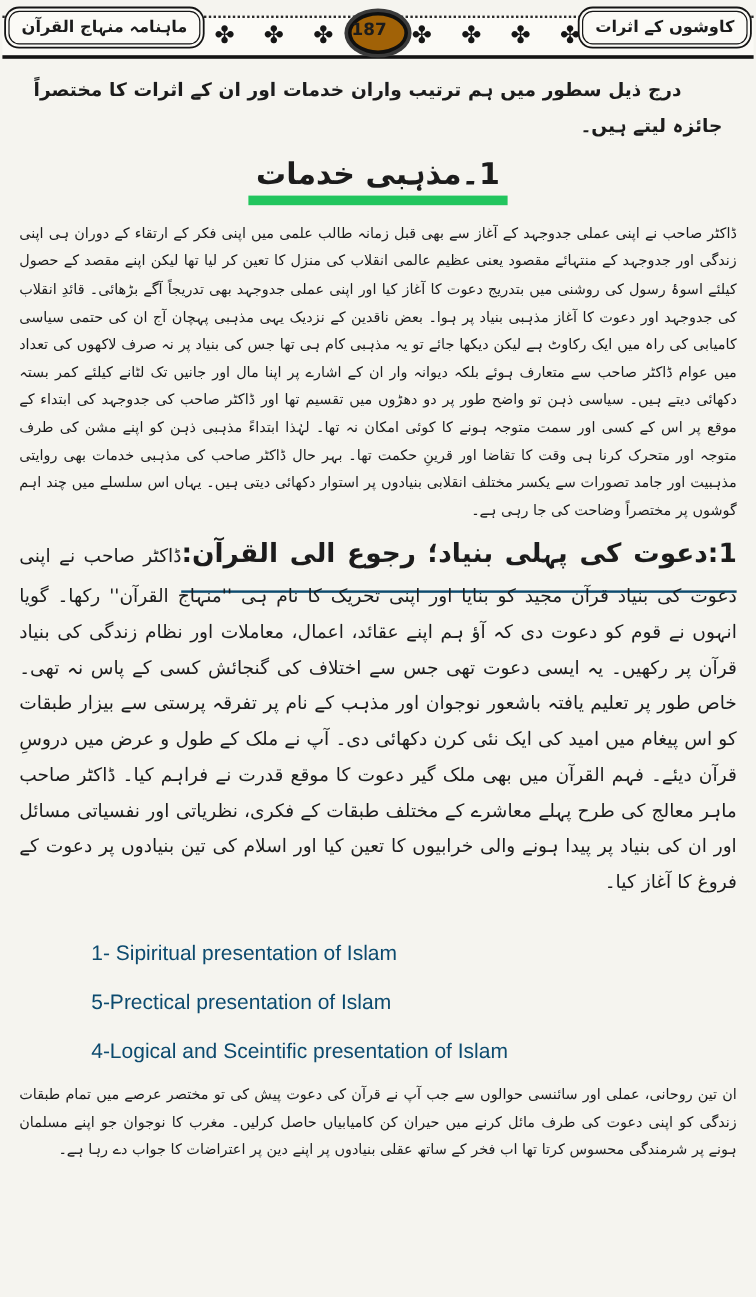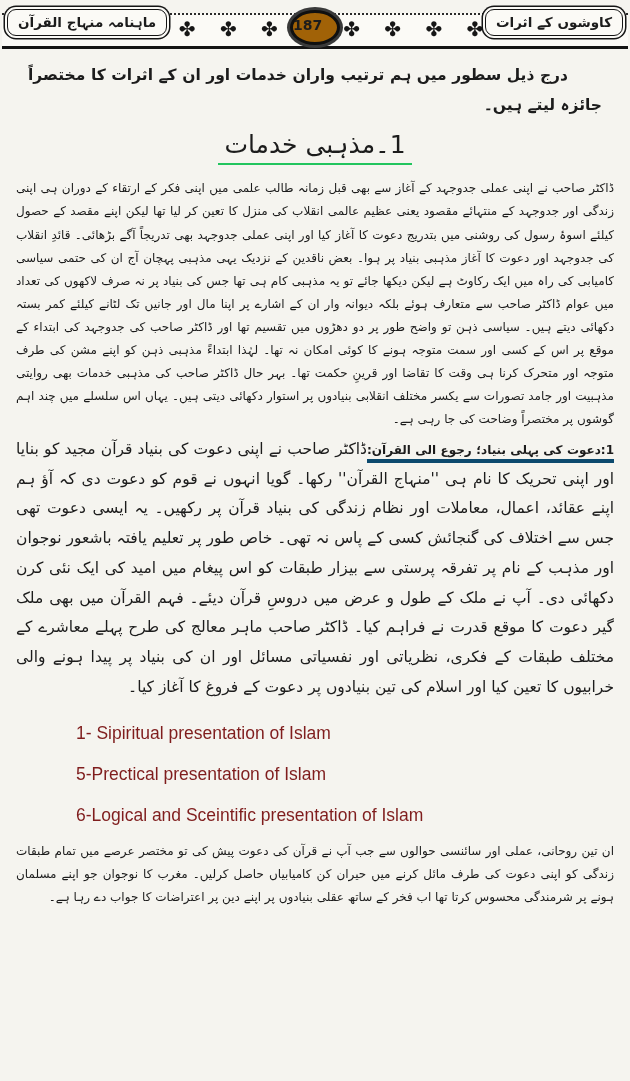--- a/index.html
+++ b/index.html
@@ -54,42 +54,42 @@
     font-size:15.5px;line-height:1.95;
     text-align:justify;text-indent:34px;
     margin:2px 12px 4px 12px;
     font-weight:bold;
   }
   .sec-heading{
     text-align:center;margin:10px 0 12px;
   }
   .sec-heading span{
     display:inline-block;
-    font-size:25px;font-weight:normal;
-    border-bottom:2px solid #22c55e;
+    font-size:25px;font-weight:bold;
+    border-bottom:8px solid #22c55e;
     padding:0 6px 4px;
   }
   .body-para{
     font-size:12px;line-height:1.92;
     text-align:justify;margin:0 0 2px;
   }
   .subsec{
     font-size:15.5px;line-height:1.92;
     text-align:justify;margin:4px 0 2px;
   }
   .subsec .t{
-    font-weight:bold;font-size:12px;
-    border-bottom:4px solid #0c4a6e;
-    padding-bottom:2px;
+    font-weight:bold;font-size:22px;
+    border-bottom:2px solid #0c4a6e;
+    padding-bottom:18px;
   }
   .eng-list{
     direction:ltr;text-align:left;
-    margin:20px 0 14px 60px;
+    margin:33px 0 14px 60px;
     font-family:"Liberation Sans",sans-serif;
-    font-size:17.5px;color:#7f1d1d;
+    font-size:17.5px;color:#0c4a6e;
   }
   .eng-list .li{margin:0 0 20px;}
   .eng-list .li:last-child{margin-bottom:6px;}
 </style>
 </head>
 <body>
 
 <div class="page">
 
   <div class="hdr">
@@ -115,19 +115,19 @@
       <span>1۔مذہبی خدمات</span>
     </div>
 
     <p class="body-para">ڈاکٹر صاحب نے اپنی عملی جدوجہد کے آغاز سے بھی قبل زمانہ طالب علمی میں اپنی فکر کے ارتقاء کے دوران ہی اپنی زندگی اور جدوجہد کے منتہائے مقصود یعنی عظیم عالمی انقلاب کی منزل کا تعین کر لیا تھا لیکن اپنے مقصد کے حصول کیلئے اسوۂ رسول کی روشنی میں بتدریج دعوت کا آغاز کیا اور اپنی عملی جدوجہد بھی تدریجاً آگے بڑھائی۔ قائدِ انقلاب کی جدوجہد اور دعوت کا آغاز مذہبی بنیاد پر ہوا۔ بعض ناقدین کے نزدیک یہی مذہبی پہچان آج ان کی حتمی سیاسی کامیابی کی راہ میں ایک رکاوٹ ہے لیکن دیکھا جائے تو یہ مذہبی کام ہی تھا جس کی بنیاد پر نہ صرف لاکھوں کی تعداد میں عوام ڈاکٹر صاحب سے متعارف ہوئے بلکہ دیوانہ وار ان کے اشارے پر اپنا مال اور جانیں تک لٹانے کیلئے کمر بستہ دکھائی دیتے ہیں۔ سیاسی ذہن تو واضح طور پر دو دھڑوں میں تقسیم تھا اور ڈاکٹر صاحب کی جدوجہد کی ابتداء کے موقع پر اس کے کسی اور سمت متوجہ ہونے کا کوئی امکان نہ تھا۔ لہٰذا ابتداءً مذہبی ذہن کو اپنے مشن کی طرف متوجہ اور متحرک کرنا ہی وقت کا تقاضا اور قرینِ حکمت تھا۔ بہر حال ڈاکٹر صاحب کی مذہبی خدمات بھی روایتی مذہبیت اور جامد تصورات سے یکسر مختلف انقلابی بنیادوں پر استوار دکھائی دیتی ہیں۔ یہاں اس سلسلے میں چند اہم گوشوں پر مختصراً وضاحت کی جا رہی ہے۔</p>
 
     <p class="subsec"><span class="t">1:دعوت کی پہلی بنیاد؛ رجوع الی القرآن:</span><span>ڈاکٹر صاحب نے اپنی دعوت کی بنیاد قرآن مجید کو بنایا اور اپنی تحریک کا نام ہی ''منہاج القرآن'' رکھا۔ گویا انہوں نے قوم کو دعوت دی کہ آؤ ہم اپنے عقائد، اعمال، معاملات اور نظام زندگی کی بنیاد قرآن پر رکھیں۔ یہ ایسی دعوت تھی جس سے اختلاف کی گنجائش کسی کے پاس نہ تھی۔ خاص طور پر تعلیم یافتہ باشعور نوجوان اور مذہب کے نام پر تفرقہ پرستی سے بیزار طبقات کو اس پیغام میں امید کی ایک نئی کرن دکھائی دی۔ آپ نے ملک کے طول و عرض میں دروسِ قرآن دیئے۔ فہم القرآن میں بھی ملک گیر دعوت کا موقع قدرت نے فراہم کیا۔ ڈاکٹر صاحب ماہر معالج کی طرح پہلے معاشرے کے مختلف طبقات کے فکری، نظریاتی اور نفسیاتی مسائل اور ان کی بنیاد پر پیدا ہونے والی خرابیوں کا تعین کیا اور اسلام کی تین بنیادوں پر دعوت کے فروغ کا آغاز کیا۔</span></p>
 
     <div class="eng-list">
       <div class="li">1- Sipiritual presentation of Islam</div>
       <div class="li">5-Prectical presentation of Islam</div>
-      <div class="li">6-Logical and Sceintific presentation of Islam</div>
+      <div class="li">4-Logical and Sceintific presentation of Islam</div>
     </div>
 
     <p class="body-para">ان تین روحانی، عملی اور سائنسی حوالوں سے جب آپ نے قرآن کی دعوت پیش کی تو مختصر عرصے میں تمام طبقات زندگی کو اپنی دعوت کی طرف مائل کرنے میں حیران کن کامیابیاں حاصل کرلیں۔ مغرب کا نوجوان جو اپنے مسلمان ہونے پر شرمندگی محسوس کرتا تھا اب فخر کے ساتھ عقلی بنیادوں پر اپنے دین پر اعتراضات کا جواب دے رہا ہے۔</p>
 
   </div>
 </div>
 
 </body></html>

